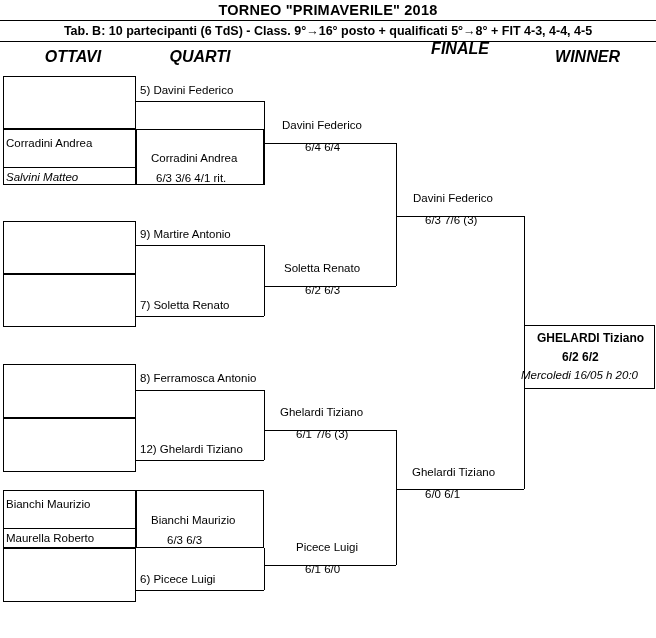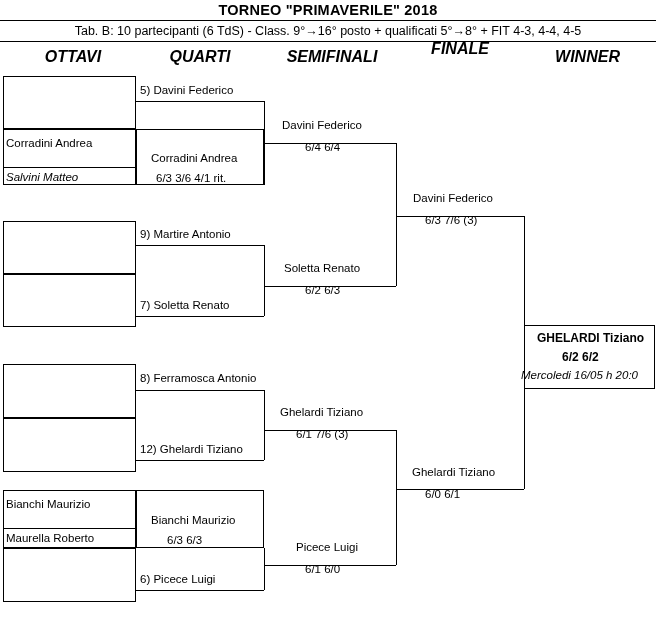--- a/index.html
+++ b/index.html
@@ -15,21 +15,21 @@
 
   .title{
     position:absolute;left:0;top:2px;width:656px;
     text-align:center;
     font-size:14.5px;font-weight:bold;
     letter-spacing:0.2px;
   }
   .subtitle{
     position:absolute;left:0;top:24px;width:656px;
     text-align:center;
-    font-size:12.5px;font-weight:normal;
+    font-size:12.5px;font-weight:bold;
   }
   .hdr-rule{
     position:absolute;left:0;width:656px;height:1px;background:#000;
   }
   .rnd-head{
     position:absolute;
     font-size:16px;font-weight:bold;font-style:italic;
     text-align:center;
     white-space:nowrap;
   }
@@ -71,21 +71,20 @@
 <div class="sheet">
 
   <div class="title">TORNEO  "PRIMAVERILE"  2018</div>
 
   <div class="hdr-rule" style="top:20px;"></div>
   <div class="subtitle">Tab. B: 10 partecipanti (6 TdS) - Class. 9°→16° posto + qualificati 5°→8° + FIT 4-3, 4-4, 4-5</div>
   <div class="hdr-rule" style="top:41px;"></div>
 
   <div class="rnd-head" style="left:18px;top:48px;width:110px;">OTTAVI</div>
   <div class="rnd-head" style="left:145px;top:48px;width:110px;">QUARTI</div>
-  <div class="rnd-head" style="left:272px;top:48px;width:120px;">SEMIFINALI</div>
   <div class="rnd-head" style="left:405px;top:40px;width:110px;">FINALE</div>
   <div class="rnd-head" style="left:530px;top:48px;width:115px;">WINNER</div>
 
   <div class="box" style="left:3px;top:76px;width:133px;height:53px;"></div>
   <div class="box" style="left:3px;top:129px;width:133px;height:56px;"></div>
   <div class="box" style="left:3px;top:221px;width:133px;height:53px;"></div>
   <div class="box" style="left:3px;top:274px;width:133px;height:53px;"></div>
   <div class="box" style="left:3px;top:364px;width:133px;height:54px;"></div>
   <div class="box" style="left:3px;top:418px;width:133px;height:54px;"></div>
   <div class="box" style="left:3px;top:490px;width:133px;height:58px;"></div>

